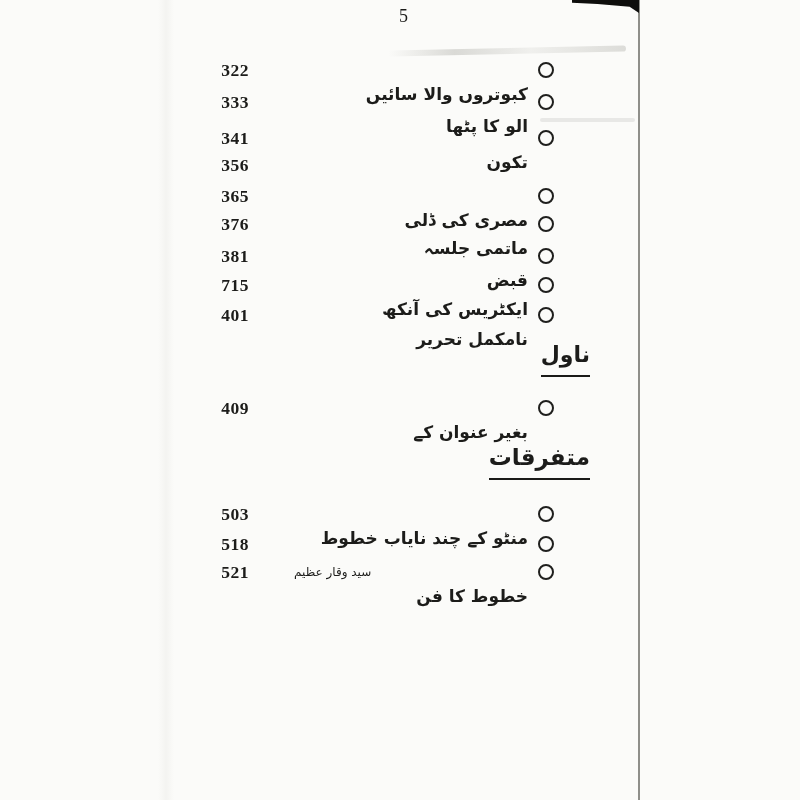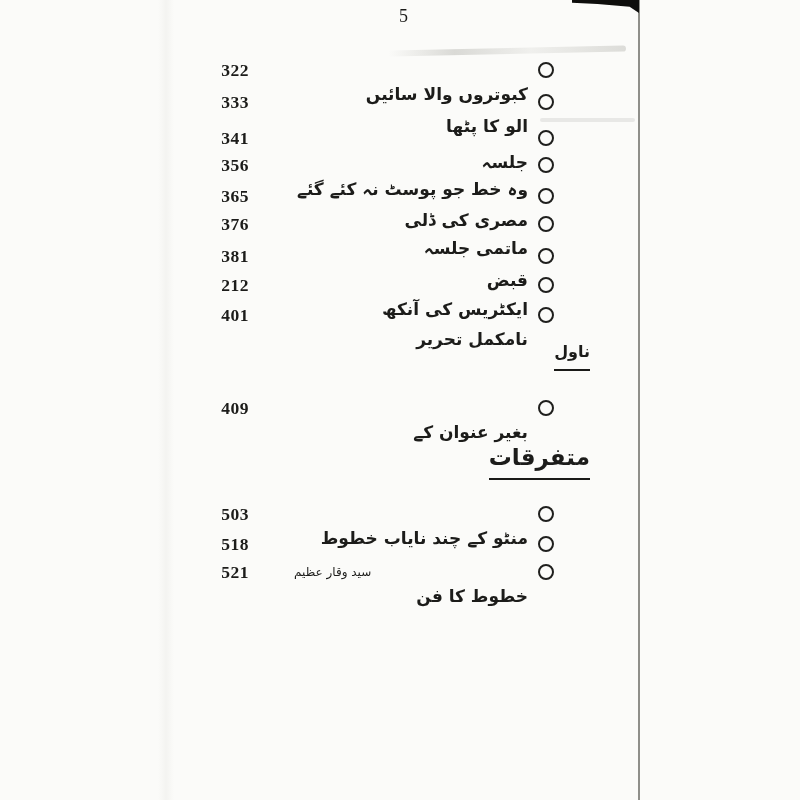--- a/index.html
+++ b/index.html
@@ -131,21 +131,21 @@
     right: 210px;
     text-align: right;
   }
   .head-text {
     display: inline-block;
     font-family: "DejaVu Sans", sans-serif;
     font-weight: 700;
     padding-bottom: 8px;
     border-bottom: 2.6px solid #1a1a18;
   }
-  .sec-head.h1 .head-text { font-size: 16px; margin-left: 9px; }
+  .sec-head.h1 .head-text { font-size: 22px; margin-left: 9px; }
   .sec-head.h2 .head-text { font-size: 23px; margin-left: 39px; }
 </style>
 </head>
 <body>
 
 <div class="scan">
 
   <div class="margin-shade"></div>
   <div class="smudge-1"></div>
   <div class="smudge-2"></div>
@@ -164,30 +164,26 @@
   <div class="row" style="top:88px">
     <span class="num">333</span>
     <span class="entry">
       <span class="title" dir="rtl" lang="ur">الو کا پٹھا</span>
       <span class="bullet"></span>
     </span>
   </div>
   <div class="row" style="top:124px">
     <span class="num">341</span>
     <span class="entry">
-      <span class="title" dir="rtl" lang="ur">جلسہ</span>
+      <span class="title" dir="rtl" lang="ur">تکون</span>
       <span class="bullet"></span>
     </span>
   </div>
   <div class="row" style="top:151px">
     <span class="num">356</span>
-    <span class="entry">
-      <span class="title" dir="rtl" lang="ur">وہ خط جو پوسٹ نہ کئے گئے</span>
-      <span class="bullet"></span>
-    </span>
   </div>
   <div class="row" style="top:182px">
     <span class="num">365</span>
     <span class="entry">
       <span class="title" dir="rtl" lang="ur">مصری کی ڈلی</span>
       <span class="bullet"></span>
     </span>
   </div>
   <div class="row" style="top:210px">
     <span class="num">376</span>
@@ -197,21 +193,21 @@
     </span>
   </div>
   <div class="row" style="top:242px">
     <span class="num">381</span>
     <span class="entry">
       <span class="title" dir="rtl" lang="ur">قبض</span>
       <span class="bullet"></span>
     </span>
   </div>
   <div class="row" style="top:271px">
-    <span class="num">212</span>
+    <span class="num">715</span>
     <span class="entry">
       <span class="title" dir="rtl" lang="ur">ایکٹریس کی آنکھ</span>
       <span class="bullet"></span>
     </span>
   </div>
   <div class="row" style="top:301px">
     <span class="num">401</span>
     <span class="entry">
       <span class="title" dir="rtl" lang="ur">نامکمل تحریر</span>
       <span class="bullet"></span>

